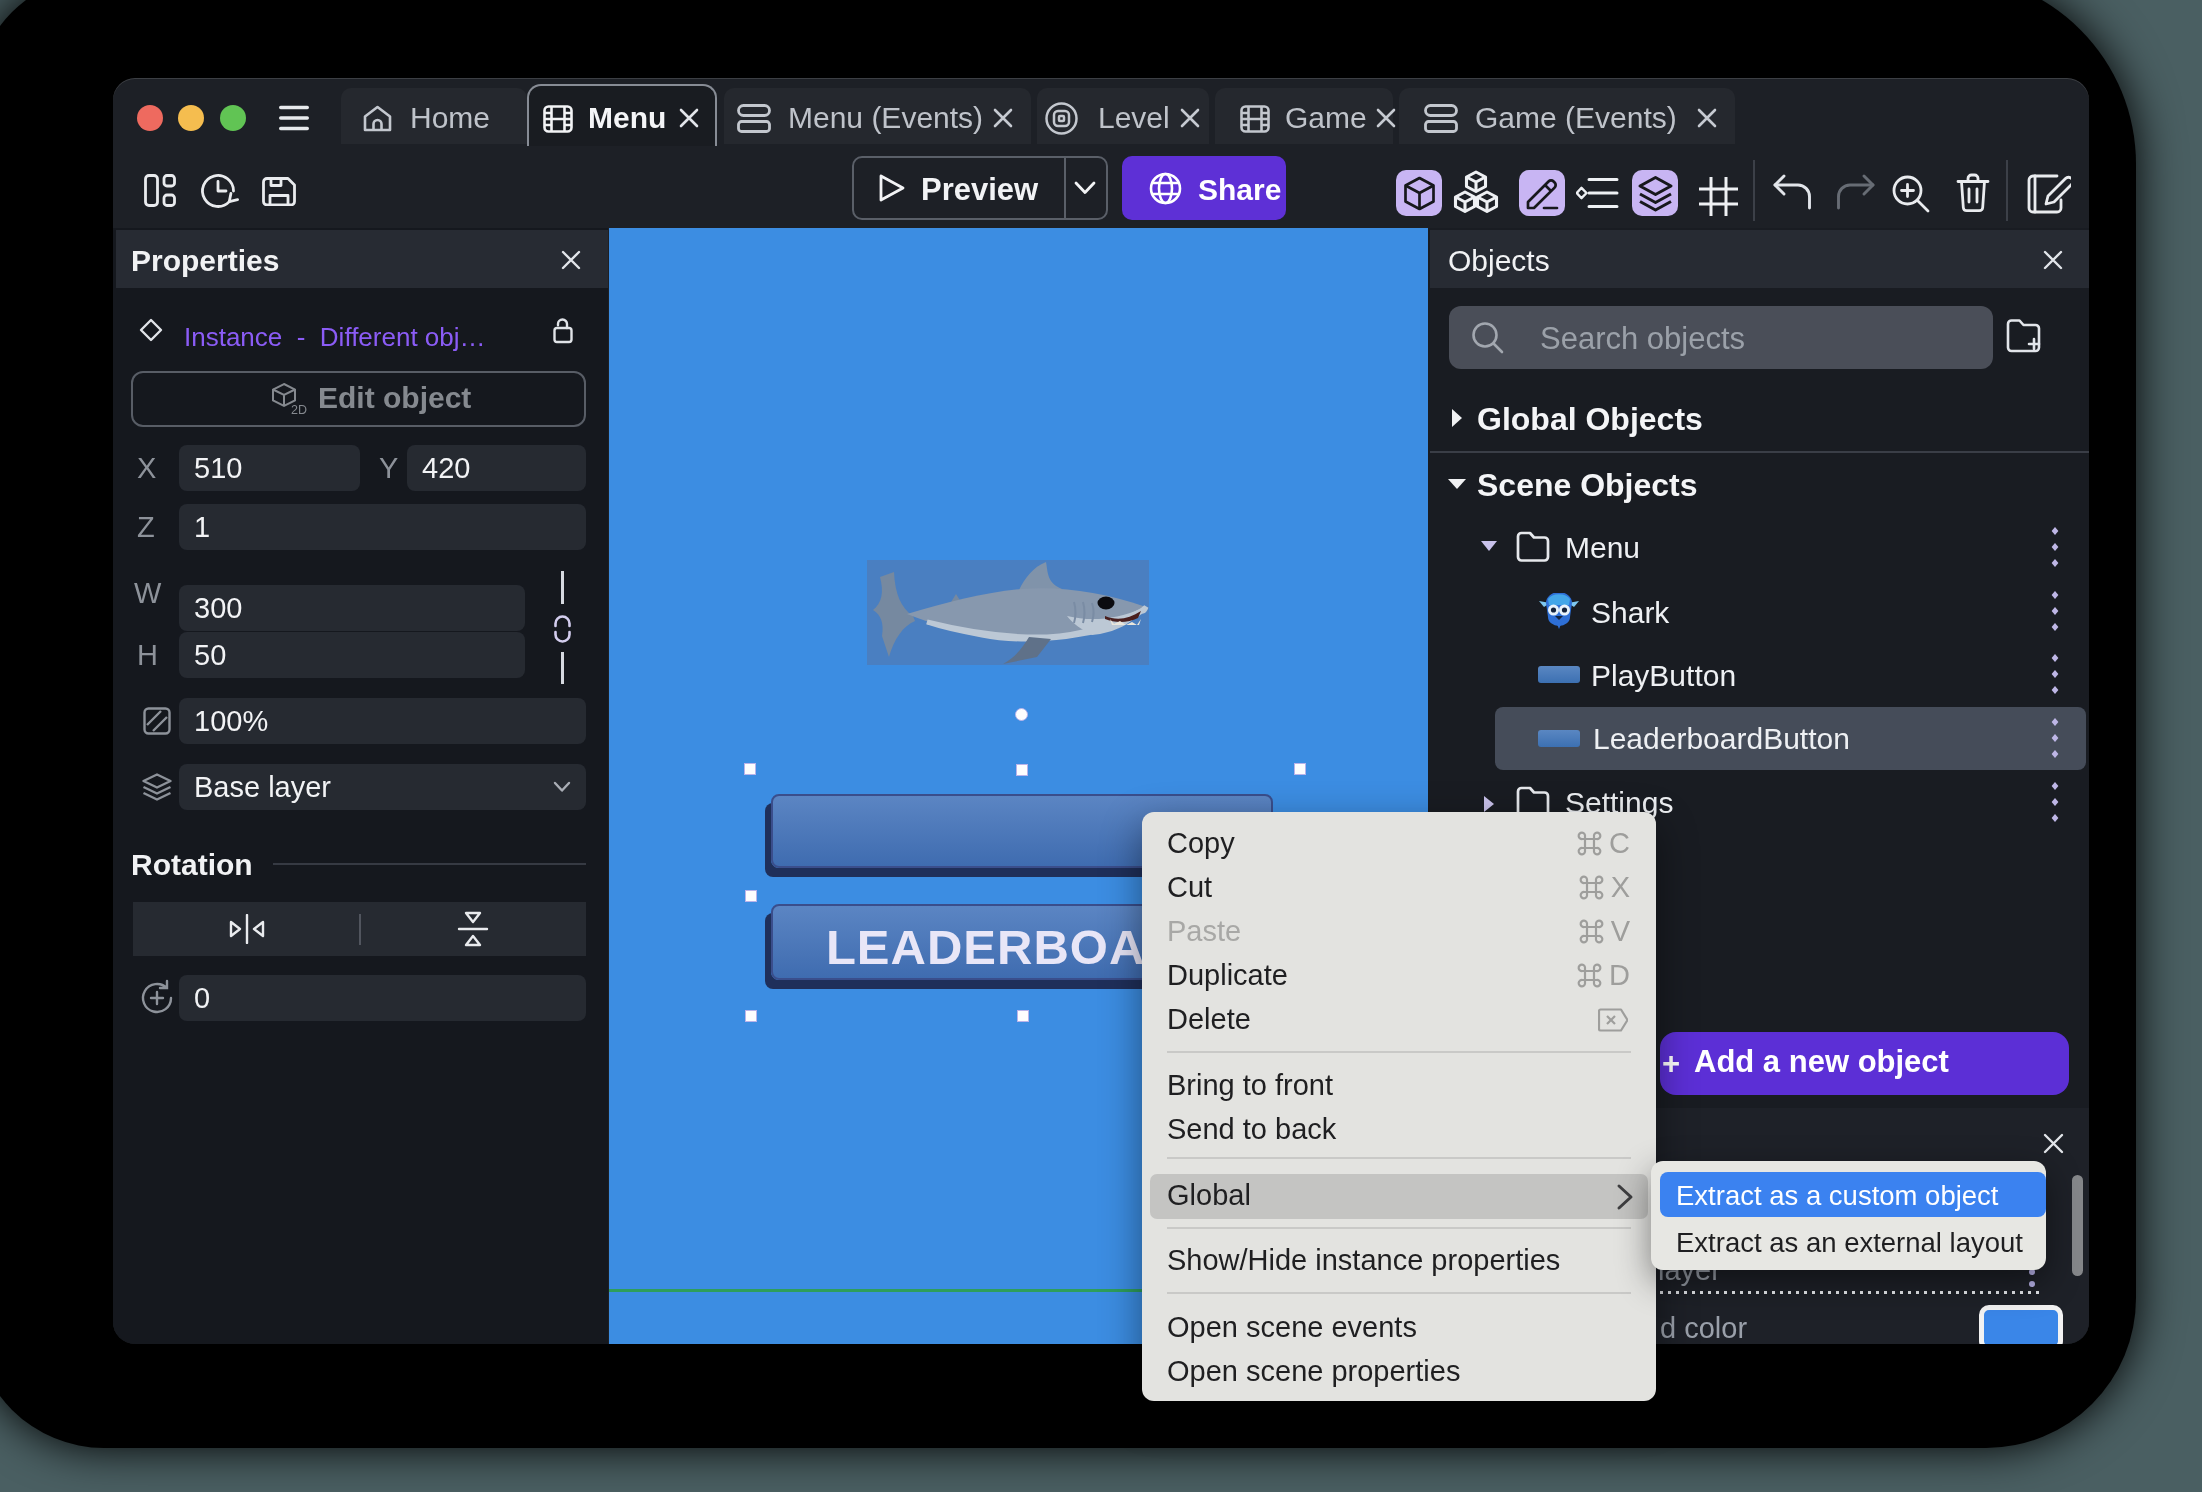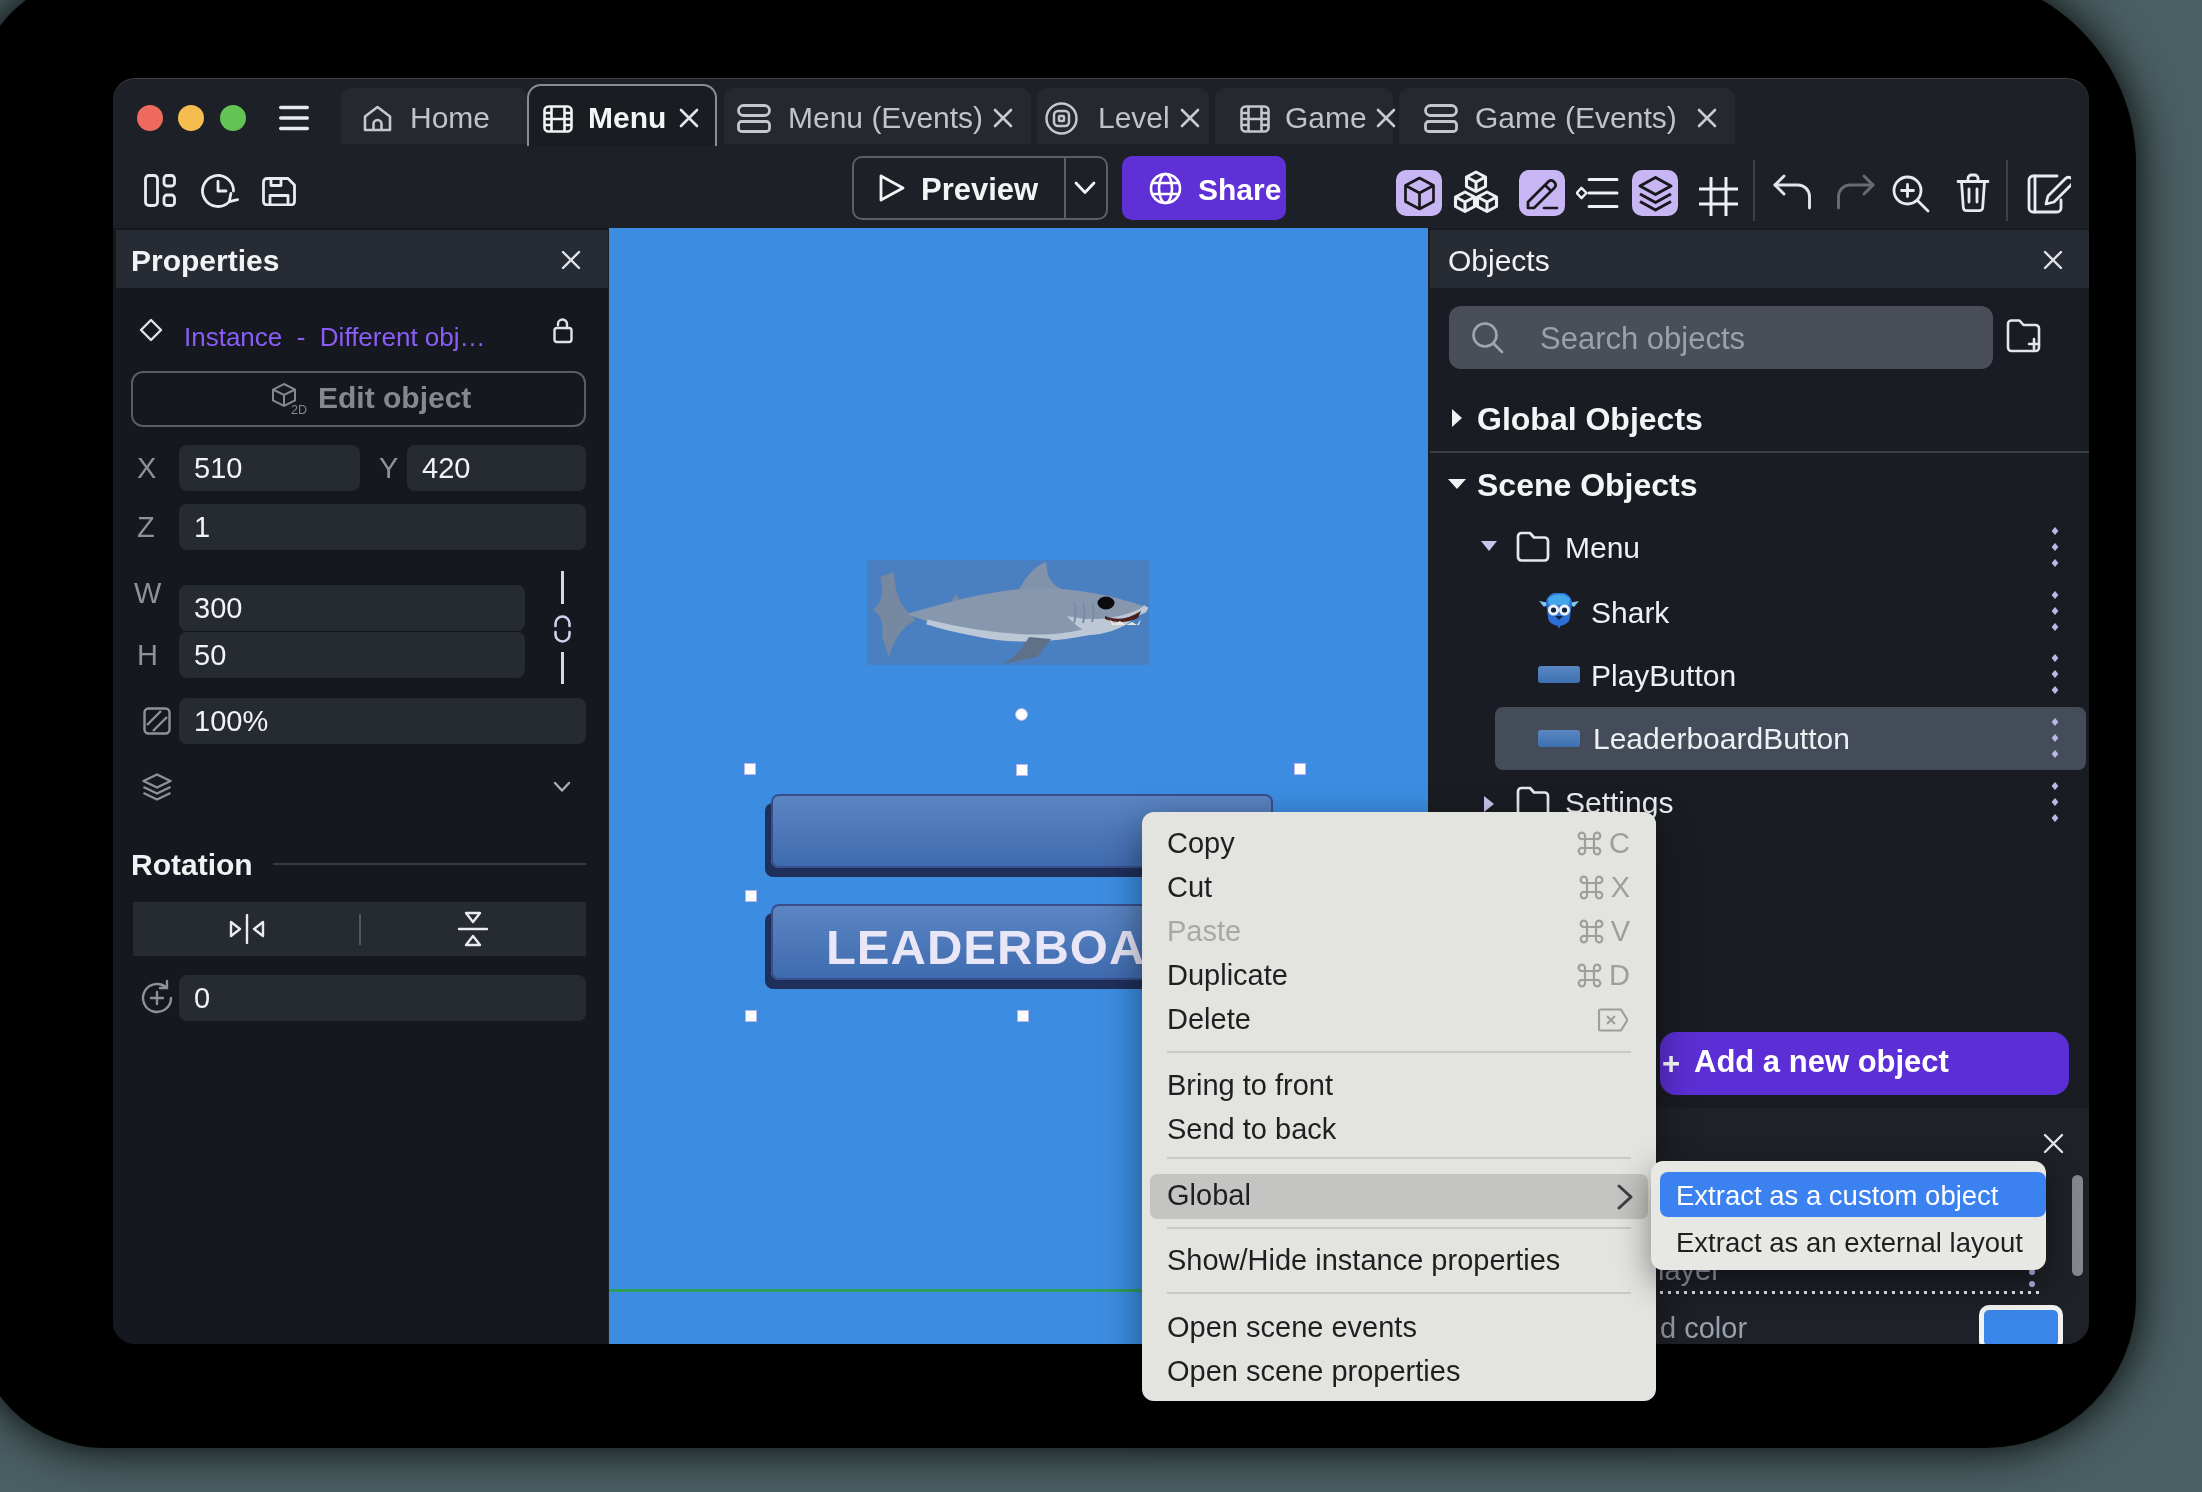--- a/index.html
+++ b/index.html
@@ -231,20 +231,21 @@
       <rect x="1.5" y="1.5" width="25" height="25" rx="4"></rect>
       <path d="M4 18 L18 4 M10 24 L24 10"></path>
     </svg>
   <div class="inp" style="left:66px;top:620px;width:407px;height:46px;">100%</div>
 
   <svg class="abs" style="left:29px;top:695px;" width="30" height="29" viewBox="0 0 30 29" fill="none" stroke="#8d929a" stroke-width="2.4" stroke-linejoin="round">
       <path d="M15 1.5 L28.5 8 L15 14.5 L1.5 8 Z"></path>
       <path d="M1.5 14 L15 20.5 L28.5 14"></path>
       <path d="M1.5 20 L15 26.5 L28.5 20"></path>
     </svg>
+  <div class="inp" style="left:66px;top:686px;width:407px;height:46px;">Base layer</div>
   <svg class="abs" style="left:440px;top:703px;" width="18" height="12" viewBox="0 0 18 12" fill="none" stroke="#a9adb5" stroke-width="2.4" stroke-linecap="round" stroke-linejoin="round">
       <path d="M2 2 L9 9.5 L16 2"></path>
     </svg>
 
   <div class="abs" style="left:18px;top:770px;font-size:30px;font-weight:bold;color:#f1f2f4;">Rotation</div>
   <div class="abs" style="left:160px;top:785px;width:313px;height:2px;background:#363a43;"></div>
   <div class="abs" style="left:20px;top:824px;width:453px;height:54px;background:#262a31;"></div>
   <svg class="abs" style="left:113px;top:836px;" width="42" height="30" viewBox="0 0 42 30" fill="none" stroke="#e9ebee" stroke-width="2.4" stroke-linejoin="round">
       <path d="M21 1 V29" stroke-linecap="round"></path>
       <path d="M5 8 L14 15 L5 22 Z"></path>

